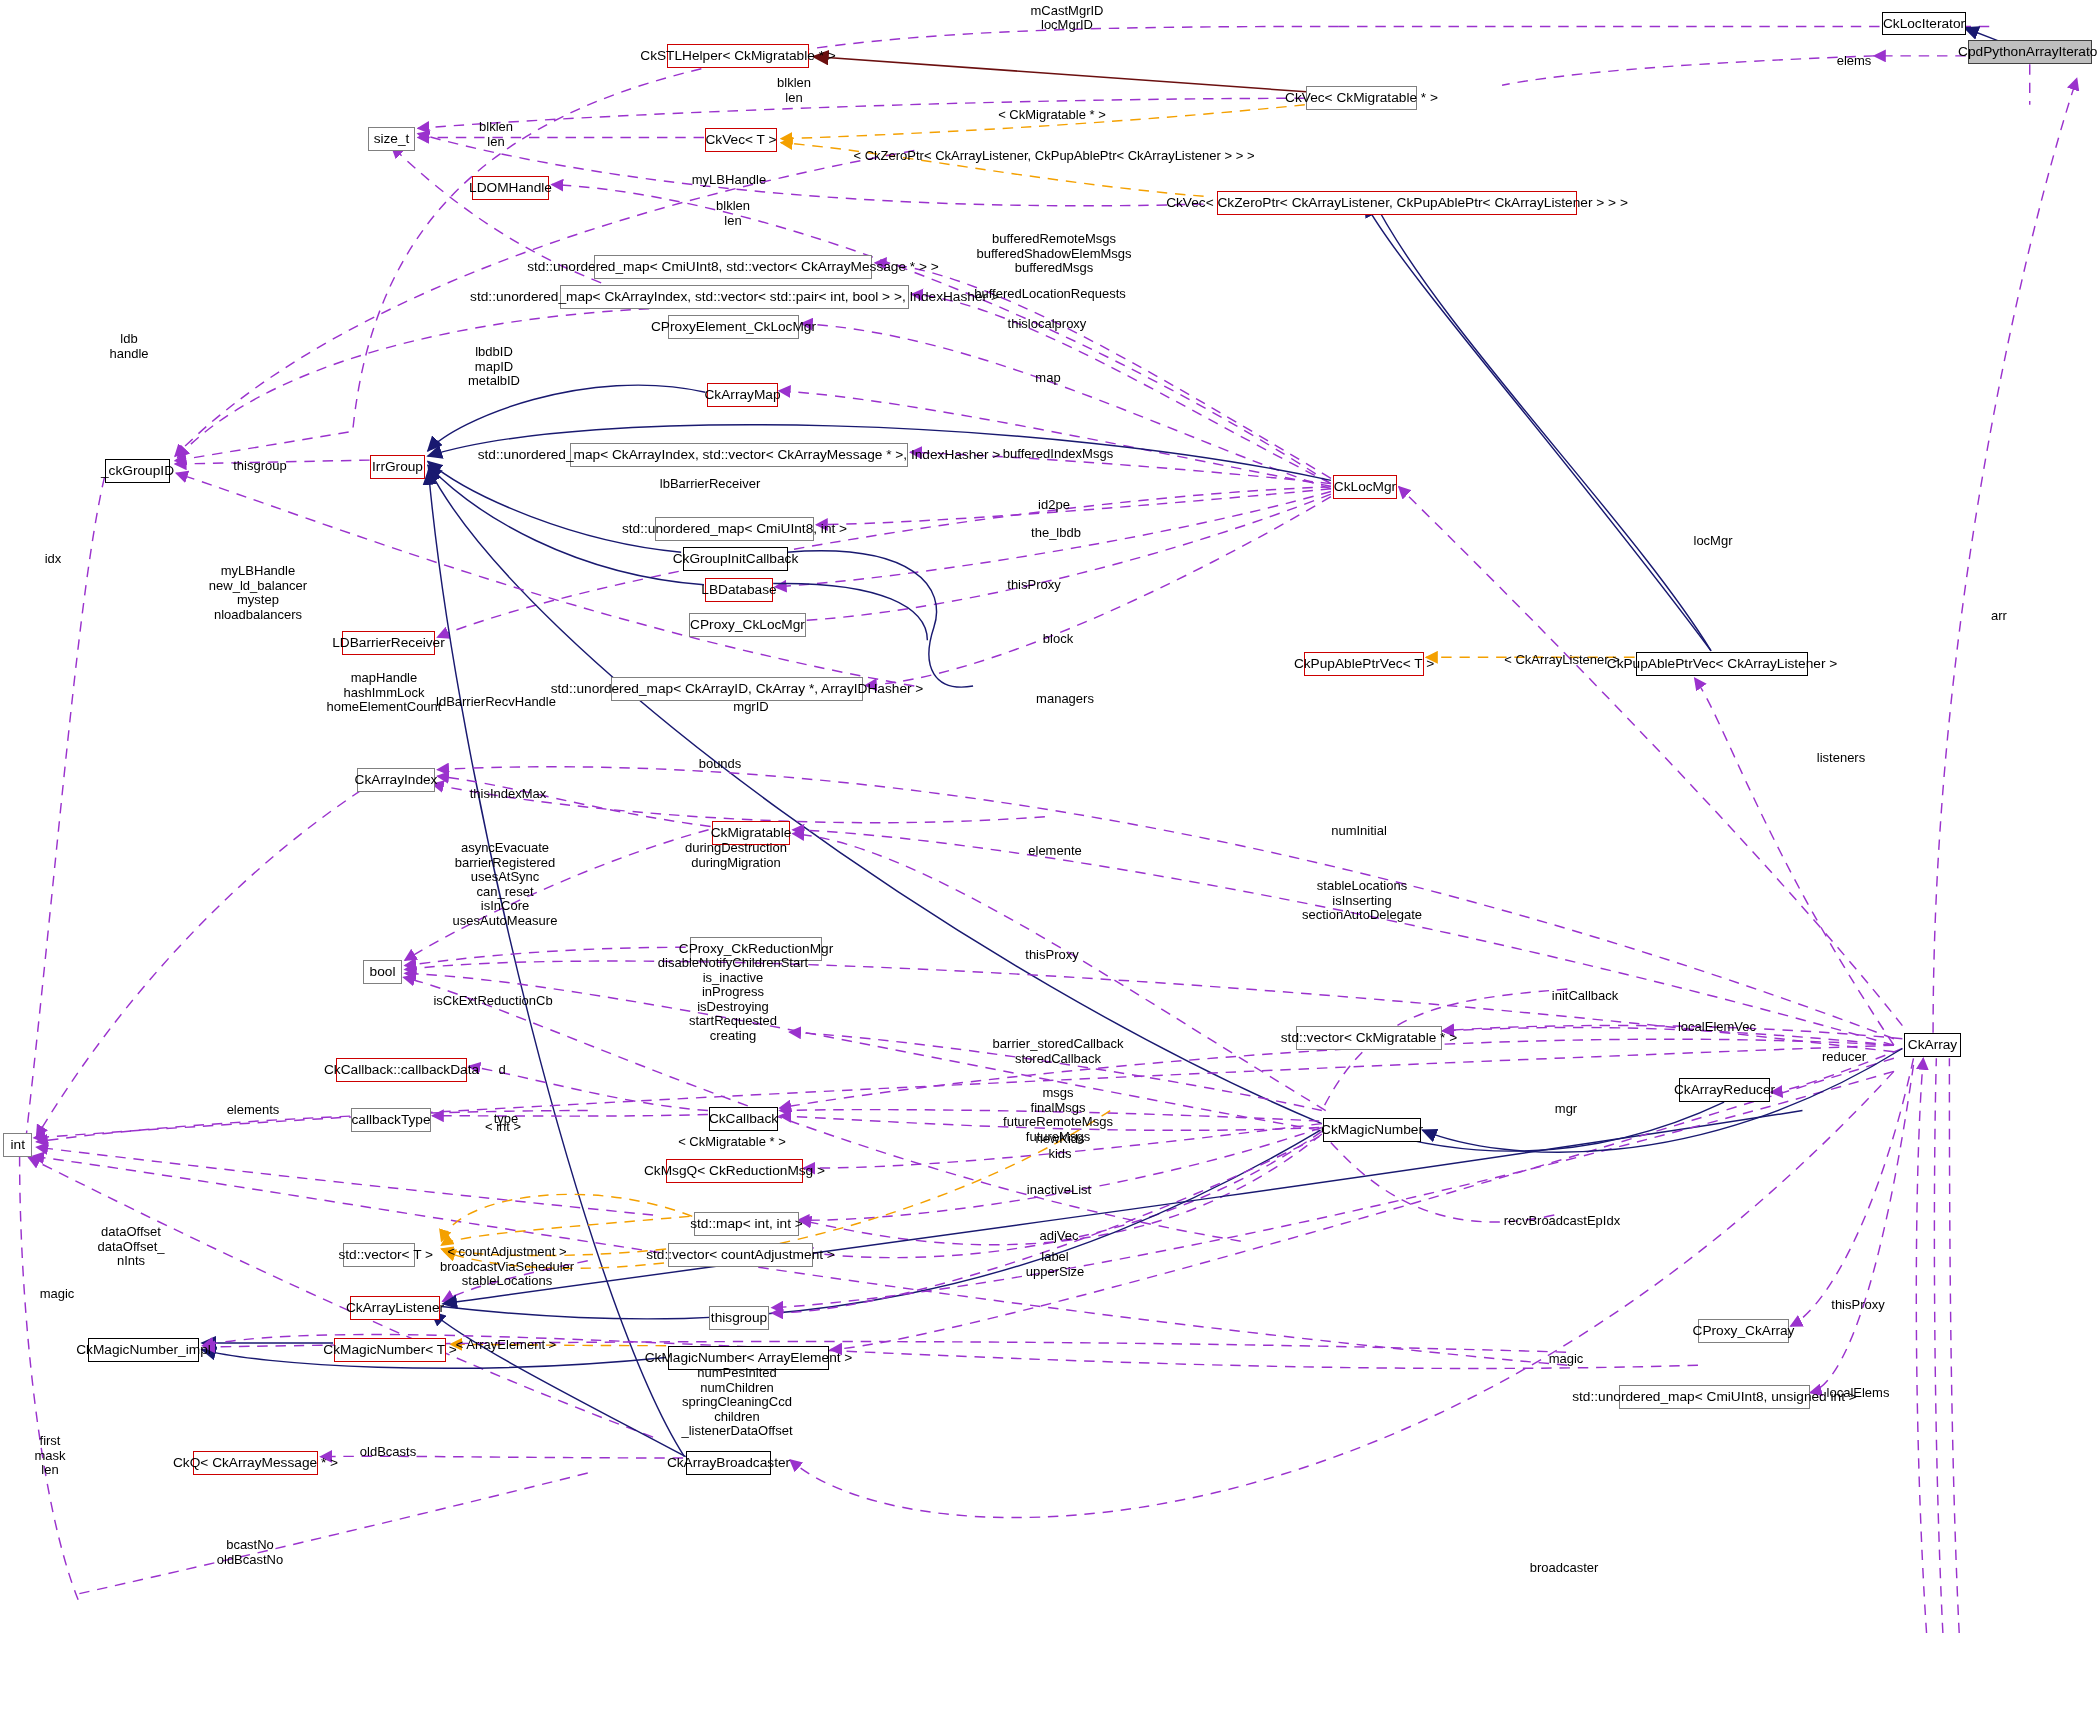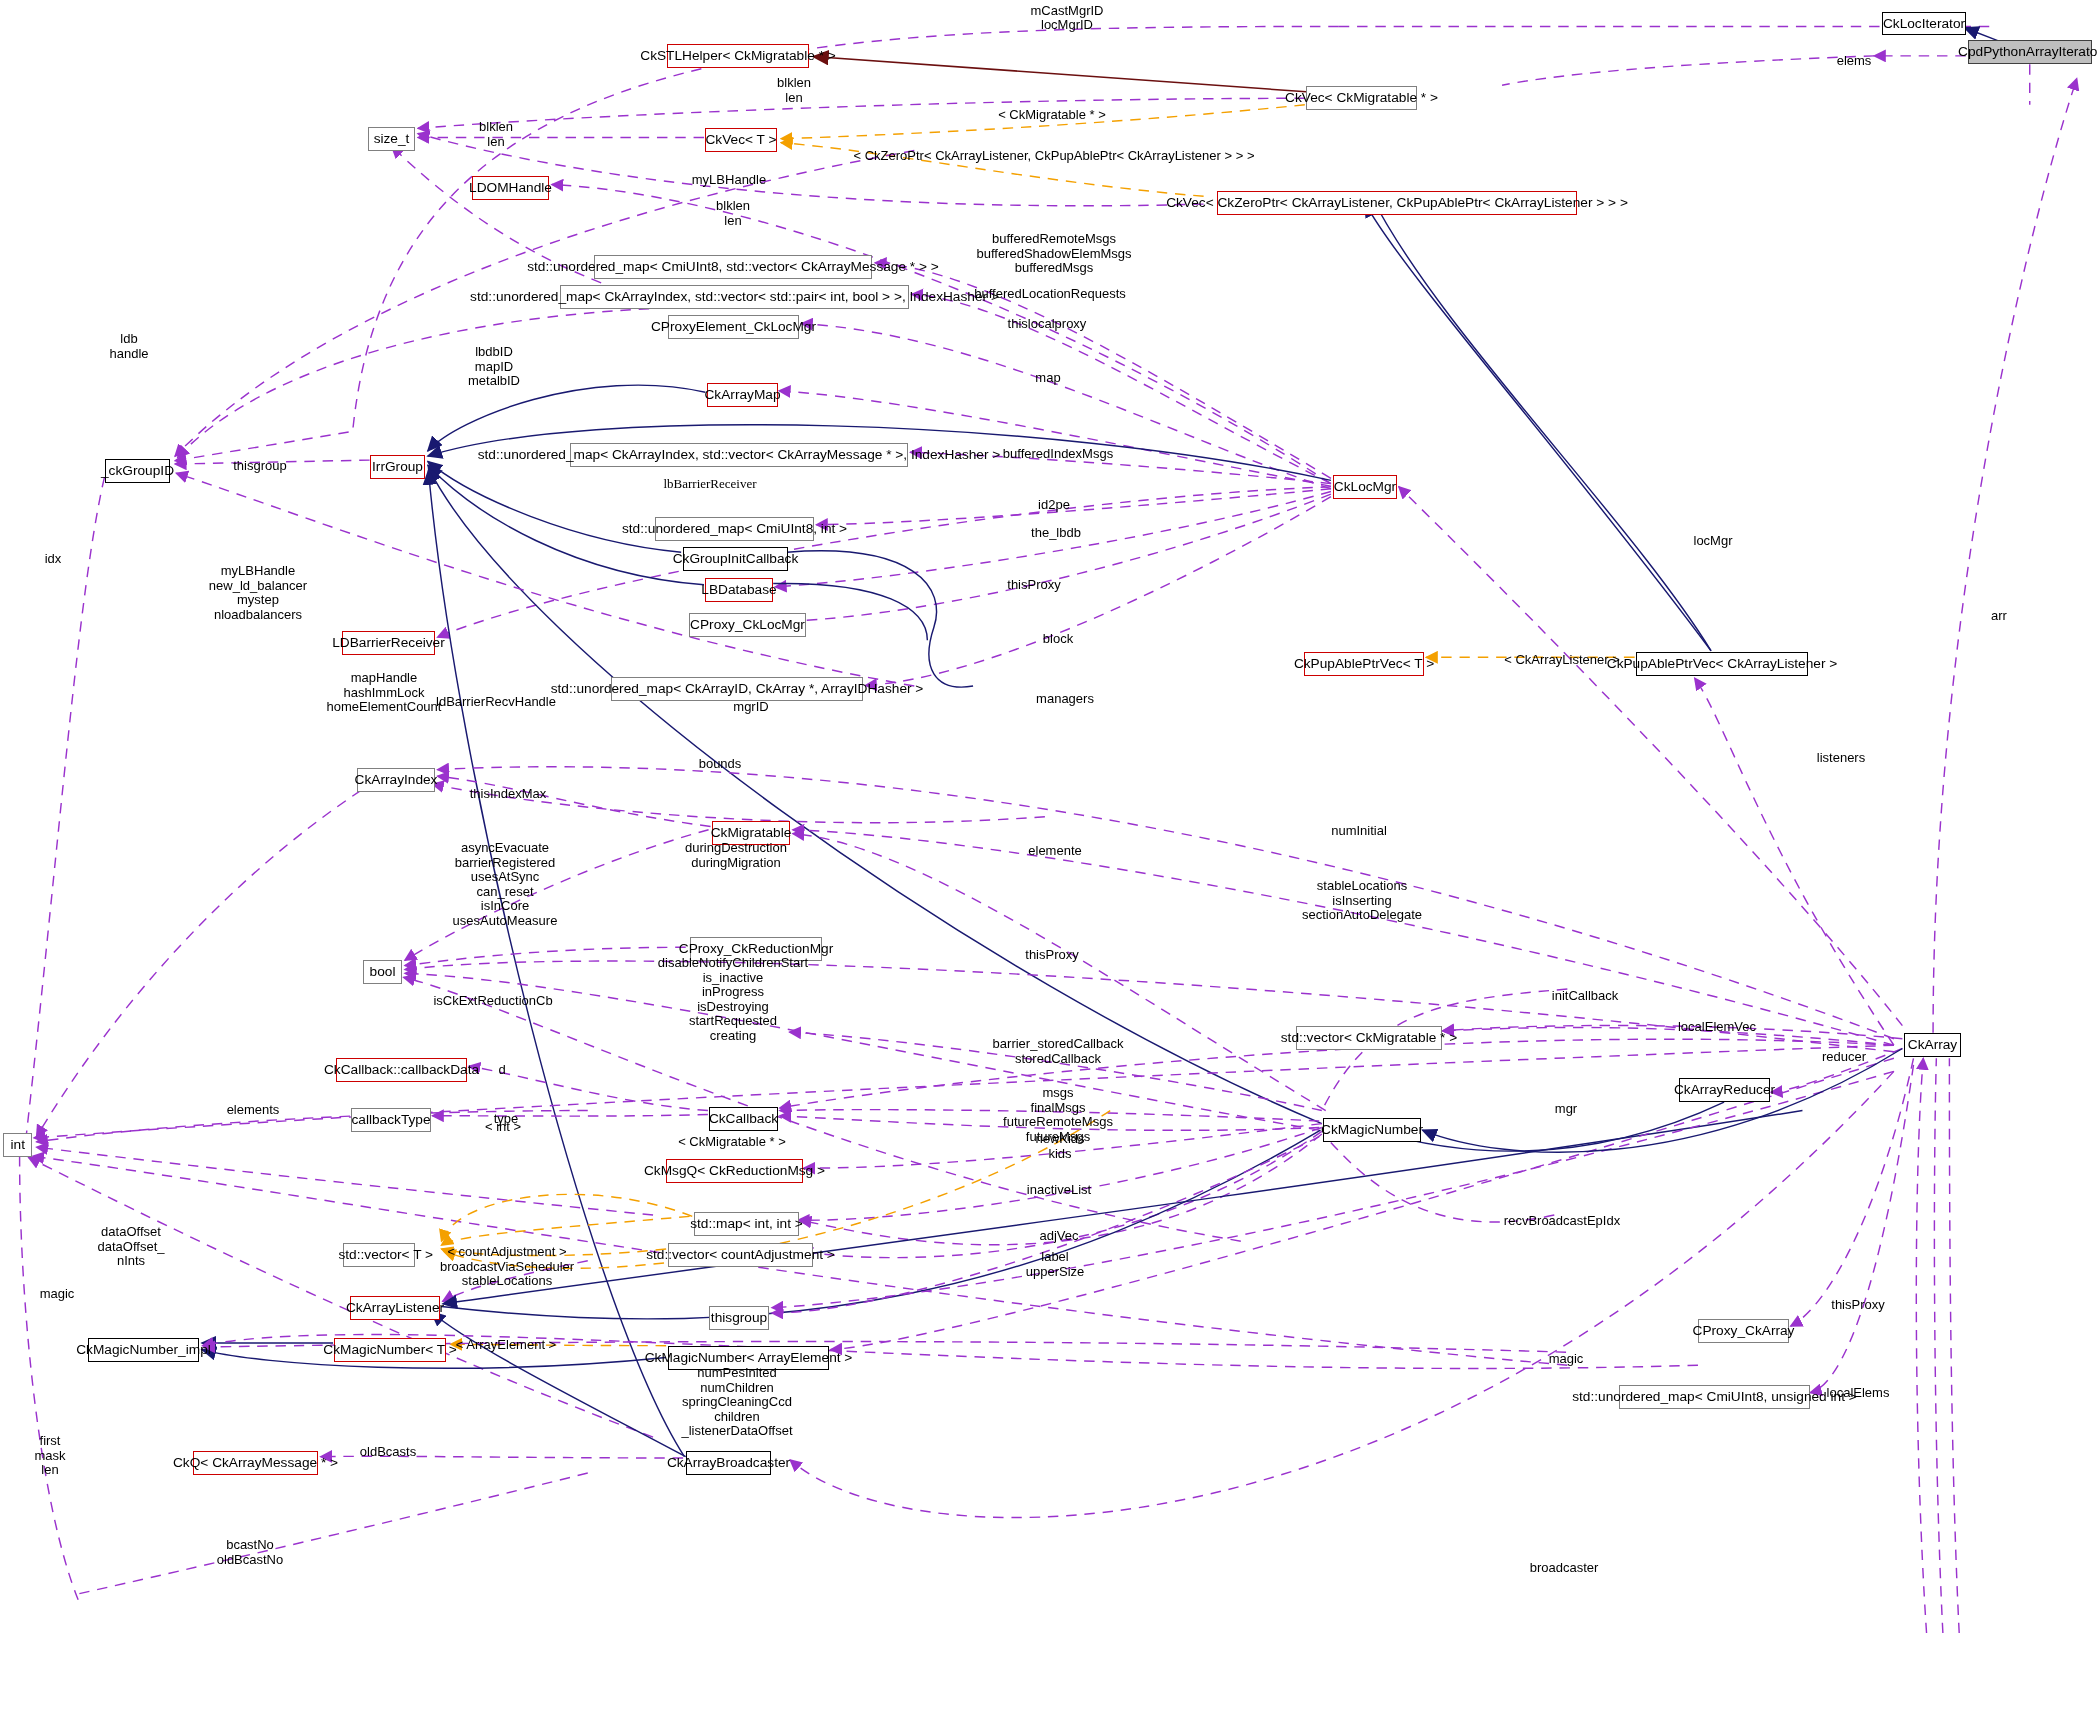--- a/index.html
+++ b/index.html
@@ -255,21 +255,21 @@
     <div class="lbl" style="left: 1050px; top: 287px;">bufferedLocationRequests</div>
     <div class="lbl" style="left: 1047px; top: 317px;">thislocalproxy</div>
     <div class="lbl" style="left: 129px; top: 332px;">ldb
 handle</div>
     <div class="lbl" style="left: 494px; top: 345px;">lbdbID
 mapID
 metalbID</div>
     <div class="lbl" style="left: 1048px; top: 371px;">map</div>
     <div class="lbl" style="left: 260px; top: 459px;">thisgroup</div>
     <div class="lbl" style="left: 1058px; top: 447px;">bufferedIndexMsgs</div>
-    <div class="lbl" style="left: 710px; top: 477px; font-family: Liberation Serif, serif;">lbBarrierReceiver</div>
+    <div class="lbl" style="left: 710px; top: 477px;">lbBarrierReceiver</div>
     <div class="lbl" style="left: 1054px; top: 498px;">id2pe</div>
     <div class="lbl" style="left: 53px; top: 552px;">idx</div>
     <div class="lbl" style="left: 1056px; top: 526px;">the_lbdb</div>
     <div class="lbl" style="left: 1713px; top: 534px;">locMgr</div>
     <div class="lbl" style="left: 258px; top: 564px;">myLBHandle
 new_ld_balancer
 mystep
 nloadbalancers</div>
     <div class="lbl" style="left: 1034px; top: 578px;">thisProxy</div>
     <div class="lbl" style="left: 1058px; top: 632px;">block</div>

